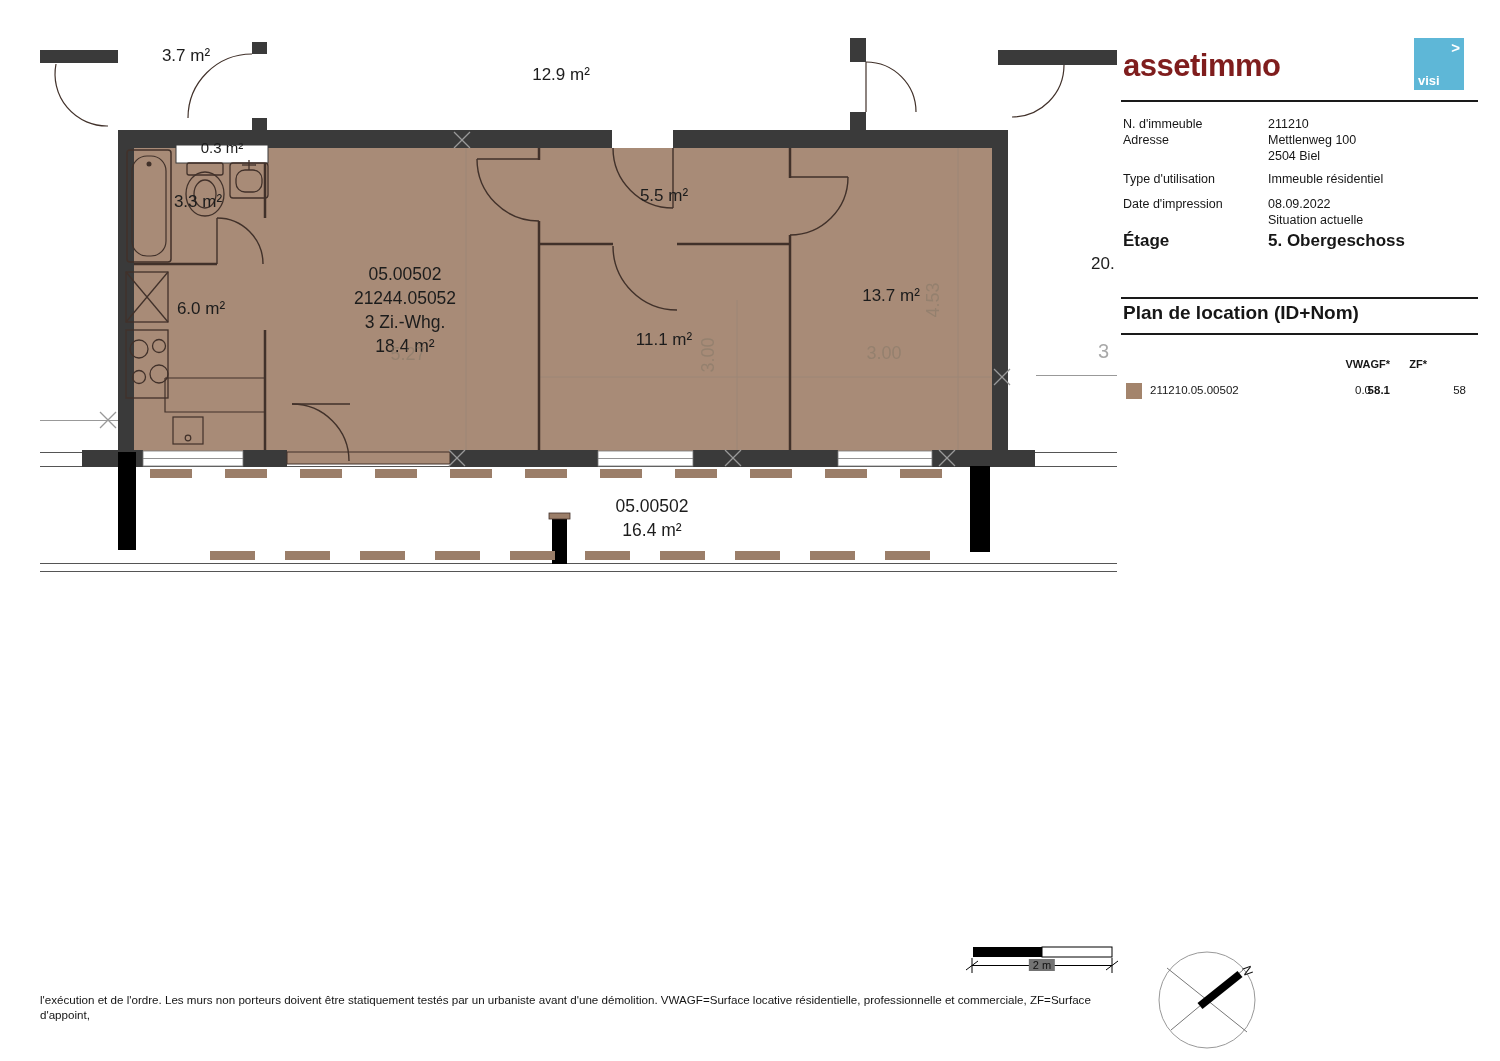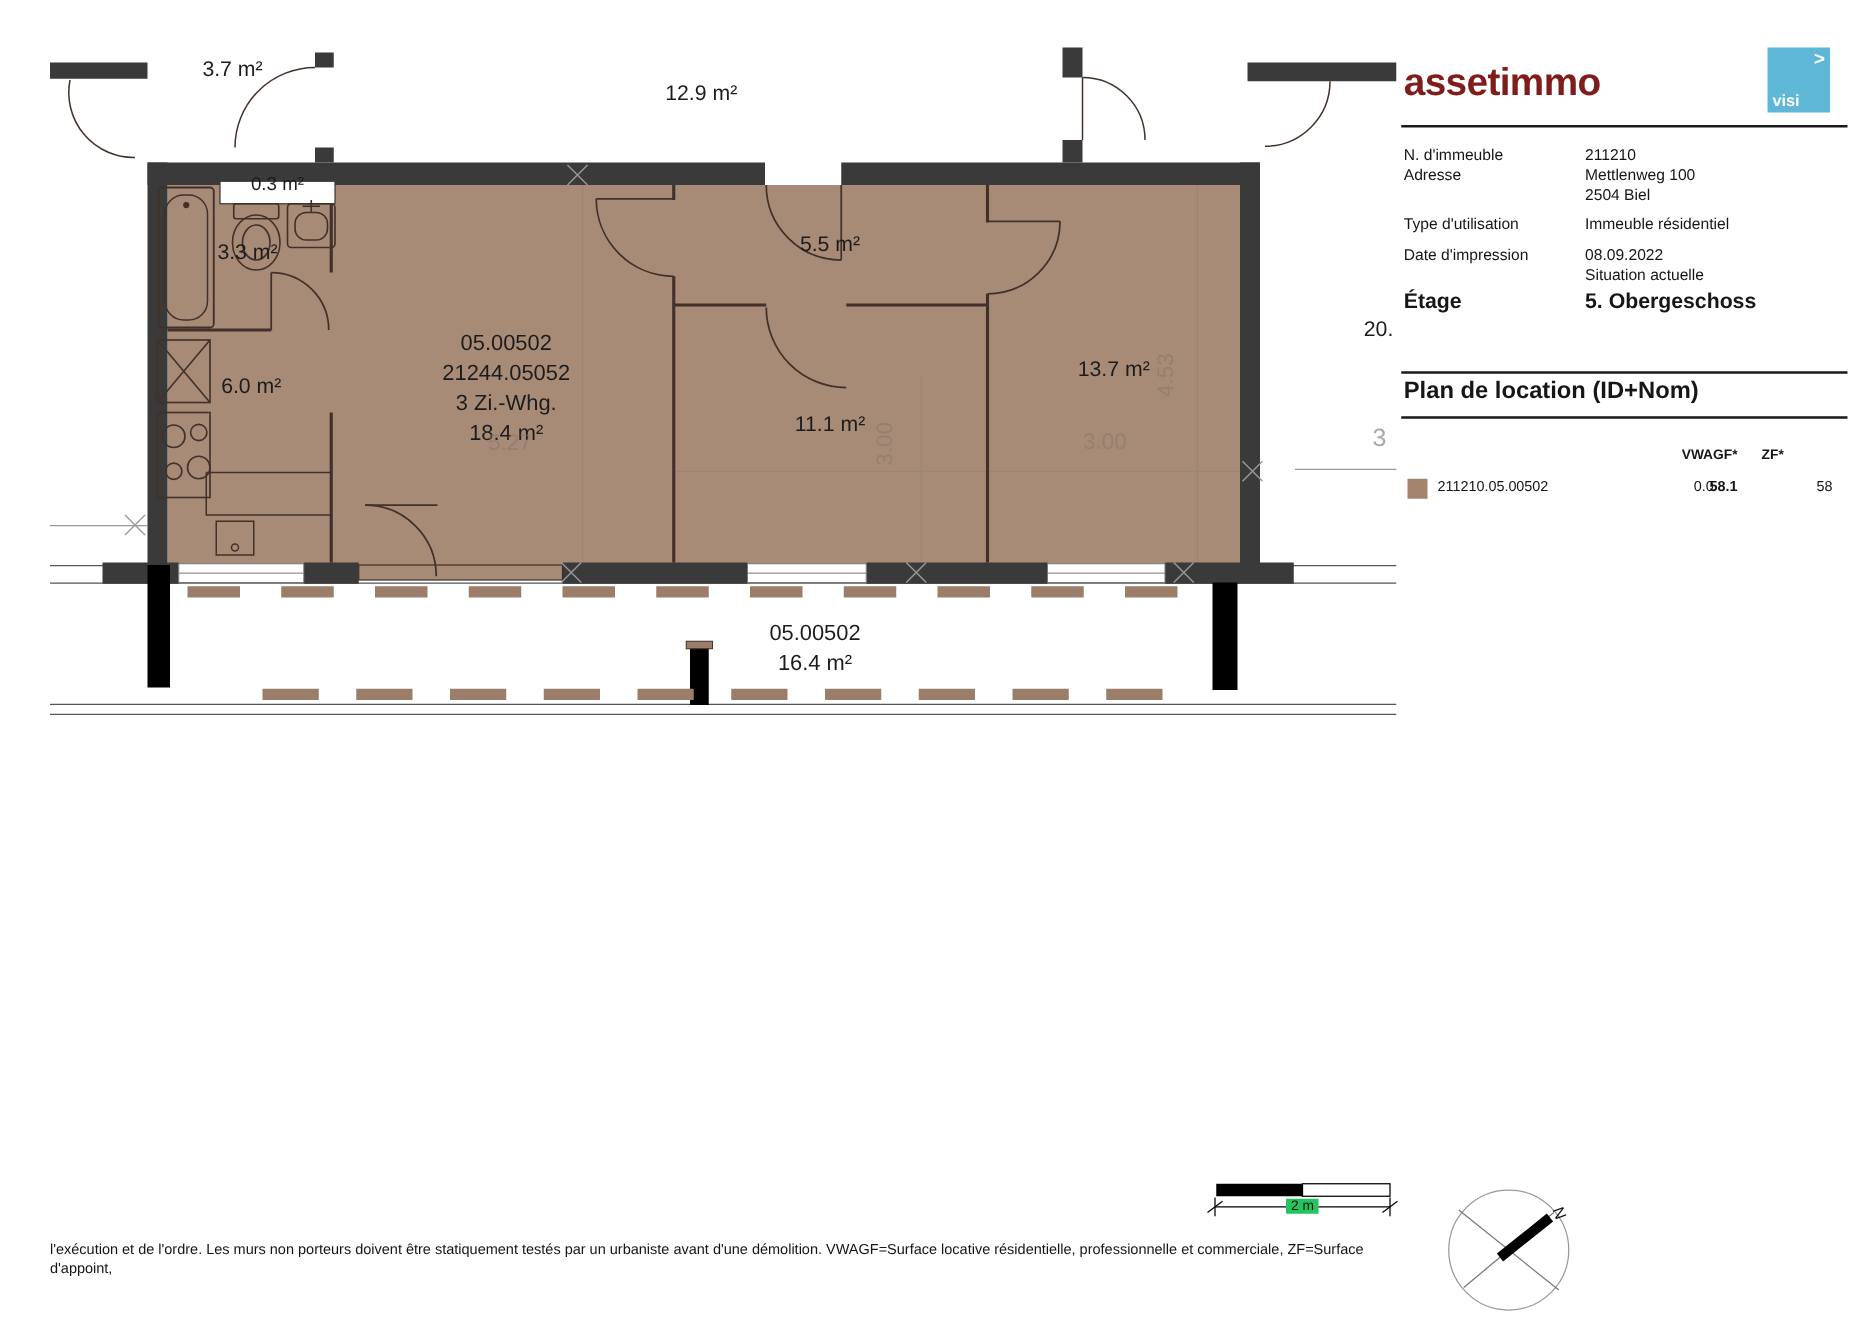--- a/index.html
+++ b/index.html
@@ -23,21 +23,21 @@
   .badge .arrow{position:absolute;right:4px;top:1px;font-size:15px;font-weight:700;}
   .badge .btxt{position:absolute;left:4px;bottom:2px;font-size:13px;font-weight:700;}
   .etage{font-size:17px;font-weight:700;}
   .legend-title{position:absolute;left:1123px;top:302px;font-size:19px;font-weight:700;}
   .col-head{position:absolute;font-size:11px;font-weight:700;text-align:right;}
   .cell{position:absolute;font-size:11.5px;text-align:right;}
   .legend-id{position:absolute;left:1150px;top:384px;font-size:11.5px;}
 
   .disclaimer{position:absolute;left:40px;top:993px;width:1090px;font-size:11.6px;line-height:14.6px;color:#141414;}
 
-  .scale-lbl{position:absolute;font-size:11px;color:#111;background:#22c55e;padding:0 4px;transform:translateX(-50%);text-align:center;}
+  .scale-lbl{position:absolute;font-size:11px;color:#111;background:#737373;padding:0 4px;transform:translateX(-50%);text-align:center;}
   .compass-n{position:absolute;font-size:13px;color:#111;transform:rotate(70deg);}
 </style>
 </head>
 <body>
 
 <svg class="abs" style="left:0;top:0" width="1500" height="1061" viewBox="0 0 1500 1061">
 
   <g stroke="#555" stroke-width="1">
     <line x1="40" y1="452.5" x2="1117" y2="452.5"></line>
     <line x1="40" y1="466.5" x2="1117" y2="466.5"></line>

